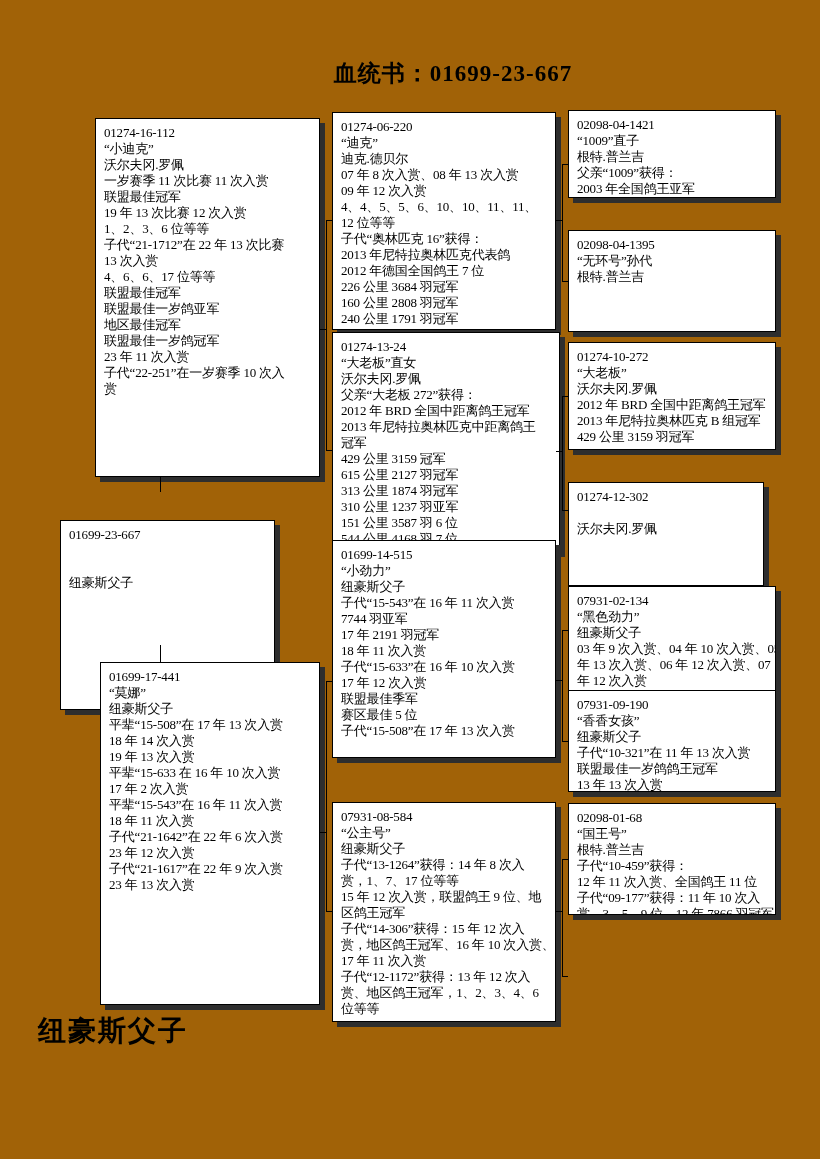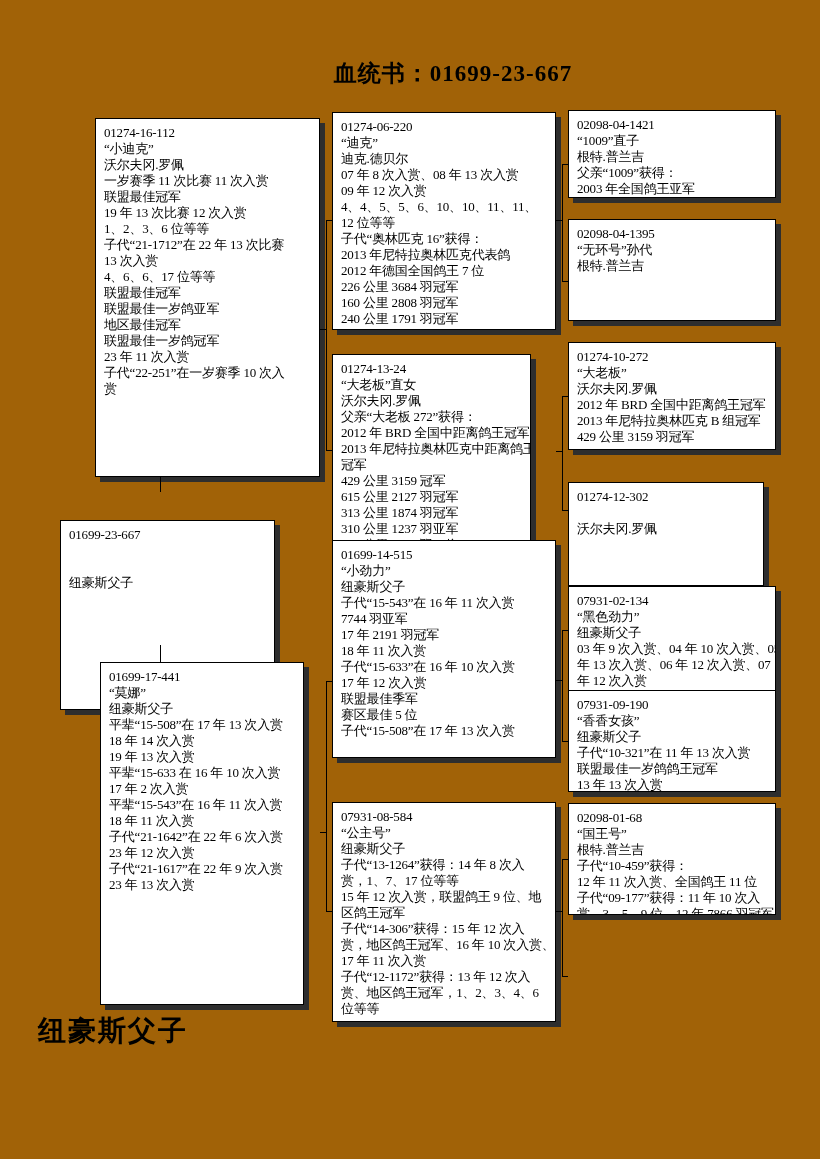--- a/index.html
+++ b/index.html
@@ -62,21 +62,21 @@
       <div class="ln">13 次入赏</div>
       <div class="ln">4、6、6、17 位等等</div>
       <div class="ln">联盟最佳冠军</div>
       <div class="ln">联盟最佳一岁鸽亚军</div>
       <div class="ln">地区最佳冠军</div>
       <div class="ln">联盟最佳一岁鸽冠军</div>
       <div class="ln">23 年 11 次入赏</div>
       <div class="ln">子代“22-251”在一岁赛季 10 次入</div>
       <div class="ln">赏</div>
     </div>
-  <div class="box" style="left:100px;top:662px;width:204px;height:343px">
+  <div class="box" style="left:100px;top:662px;width:220px;height:343px">
       <div class="ln">01699-17-441</div>
       <div class="ln">“莫娜”</div>
       <div class="ln">纽豪斯父子</div>
       <div class="ln">平辈“15-508”在 17 年 13 次入赏</div>
       <div class="ln">18 年 14 次入赏</div>
       <div class="ln">19 年 13 次入赏</div>
       <div class="ln">平辈“15-633 在 16 年 10 次入赏</div>
       <div class="ln">17 年 2 次入赏</div>
       <div class="ln">平辈“15-543”在 16 年 11 次入赏</div>
       <div class="ln">18 年 11 次入赏</div>
@@ -94,21 +94,21 @@
       <div class="ln">09 年 12 次入赏</div>
       <div class="ln">4、4、5、5、6、10、10、11、11、</div>
       <div class="ln">12 位等等</div>
       <div class="ln">子代“奥林匹克 16”获得：</div>
       <div class="ln">2013 年尼特拉奥林匹克代表鸽</div>
       <div class="ln">2012 年德国全国鸽王 7 位</div>
       <div class="ln">226 公里 3684 羽冠军</div>
       <div class="ln">160 公里 2808 羽冠军</div>
       <div class="ln">240 公里 1791 羽冠军</div>
     </div>
-  <div class="box" style="left:332px;top:354px;width:199px;height:220px">
+  <div class="box" style="left:332px;top:332px;width:228px;height:220px">
       <div class="ln">01274-13-24</div>
       <div class="ln">“大老板”直女</div>
       <div class="ln">沃尔夫冈.罗佩</div>
       <div class="ln">父亲“大老板 272”获得：</div>
       <div class="ln">2012 年 BRD 全国中距离鸽王冠军</div>
       <div class="ln">2013 年尼特拉奥林匹克中距离鸽王</div>
       <div class="ln">冠军</div>
       <div class="ln">429 公里 3159 冠军</div>
       <div class="ln">615 公里 2127 羽冠军</div>
       <div class="ln">313 公里 1874 羽冠军</div>
@@ -147,21 +147,21 @@
     </div>
 
   <div class="box" style="left:568px;top:110px;width:208px;height:88px">
       <div class="ln">02098-04-1421</div>
       <div class="ln">“1009”直子</div>
       <div class="ln">根特.普兰吉</div>
       <div class="ln">父亲“1009”获得：</div>
       <div class="ln">2003 年全国鸽王亚军</div>
       <div class="ln">半平辈获得：全国鸽王冠军</div>
     </div>
-  <div class="box" style="left:568px;top:219px;width:208px;height:102px">
+  <div class="box" style="left:568px;top:230px;width:208px;height:102px">
       <div class="ln">02098-04-1395</div>
       <div class="ln">“无环号”孙代</div>
       <div class="ln">根特.普兰吉</div>
     </div>
   <div class="box" style="left:568px;top:342px;width:208px;height:108px">
       <div class="ln">01274-10-272</div>
       <div class="ln">“大老板”</div>
       <div class="ln">沃尔夫冈.罗佩</div>
       <div class="ln">2012 年 BRD 全国中距离鸽王冠军</div>
       <div class="ln">2013 年尼特拉奥林匹克 B 组冠军</div>

